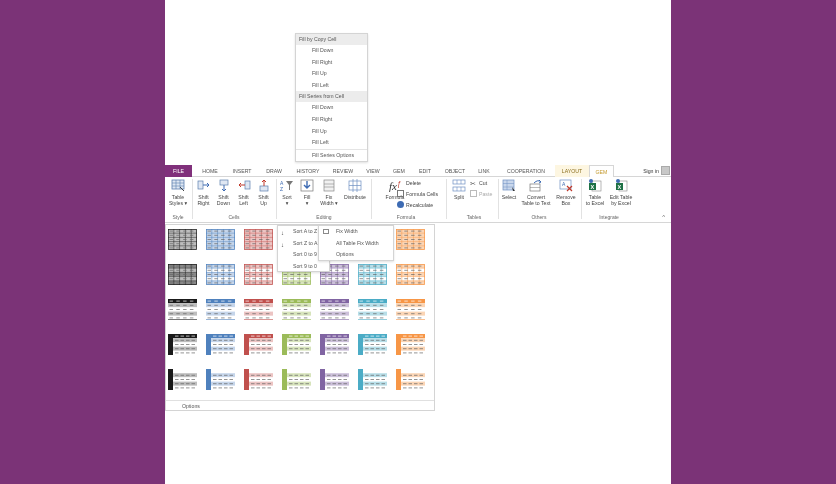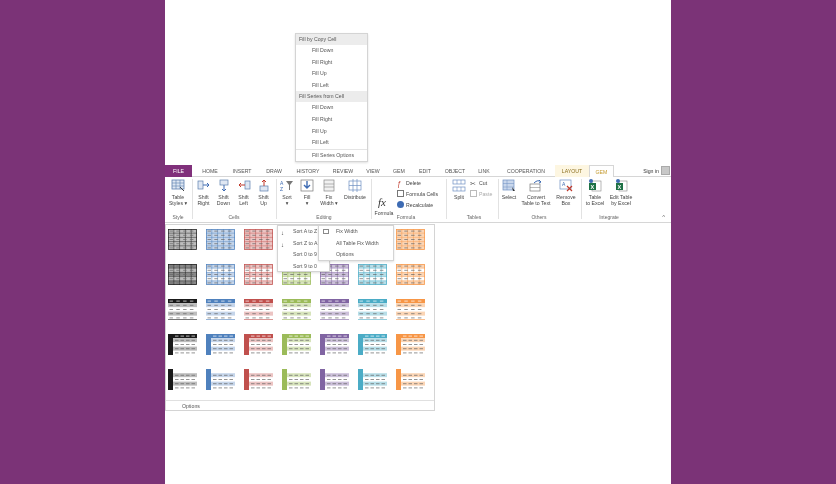--- a/index.html
+++ b/index.html
@@ -170,21 +170,21 @@
         <rect x="1" y="2" width="12" height="9" fill="#fff" stroke="#6d8fc2" stroke-width="0.7"></rect>
         <line x1="5" y1="0" x2="5" y2="13" stroke="#6d8fc2" stroke-width="0.7"></line>
         <line x1="9" y1="0" x2="9" y2="13" stroke="#6d8fc2" stroke-width="0.7"></line>
         <line x1="1" y1="6.5" x2="13" y2="6.5" stroke="#6d8fc2" stroke-width="0.7"></line>
       </svg>
     <span>Distribute</span>
   </div>
   <div class="grp-label" style="left:113px;width:92px;">Editing</div>
   <div class="vsep" style="left:206px;"></div>
 
-  <div class="btn" style="left:207px;top:2px;width:24px;margin-top:16px;">
+  <div class="btn" style="left:218px;top:2px;width:24px;">
     <svg class="ic" viewBox="0 0 14 13">
         <text x="1" y="11" font-size="11" font-style="italic" font-family="Liberation Serif, serif" fill="#333">fx</text>
       </svg>
     <span>Formula</span>
   </div>
   <div class="small-btn" style="left:232px;top:2px;"><span class="sic" style="color:#c0392b;font-style:italic;font-size:7px;">ƒ</span><span>Delete</span></div>
   <div class="small-btn" style="left:232px;top:13px;"><span class="sic" style="border:1px solid #777;"></span><span>Formula Cells</span></div>
   <div class="small-btn" style="left:232px;top:24px;"><span class="sic" style="border-radius:50%;background:#3d6bb3;"></span><span>Recalculate</span></div>
   <div class="grp-label" style="left:207px;width:68px;">Formula</div>
   <div class="vsep" style="left:281px;"></div>

